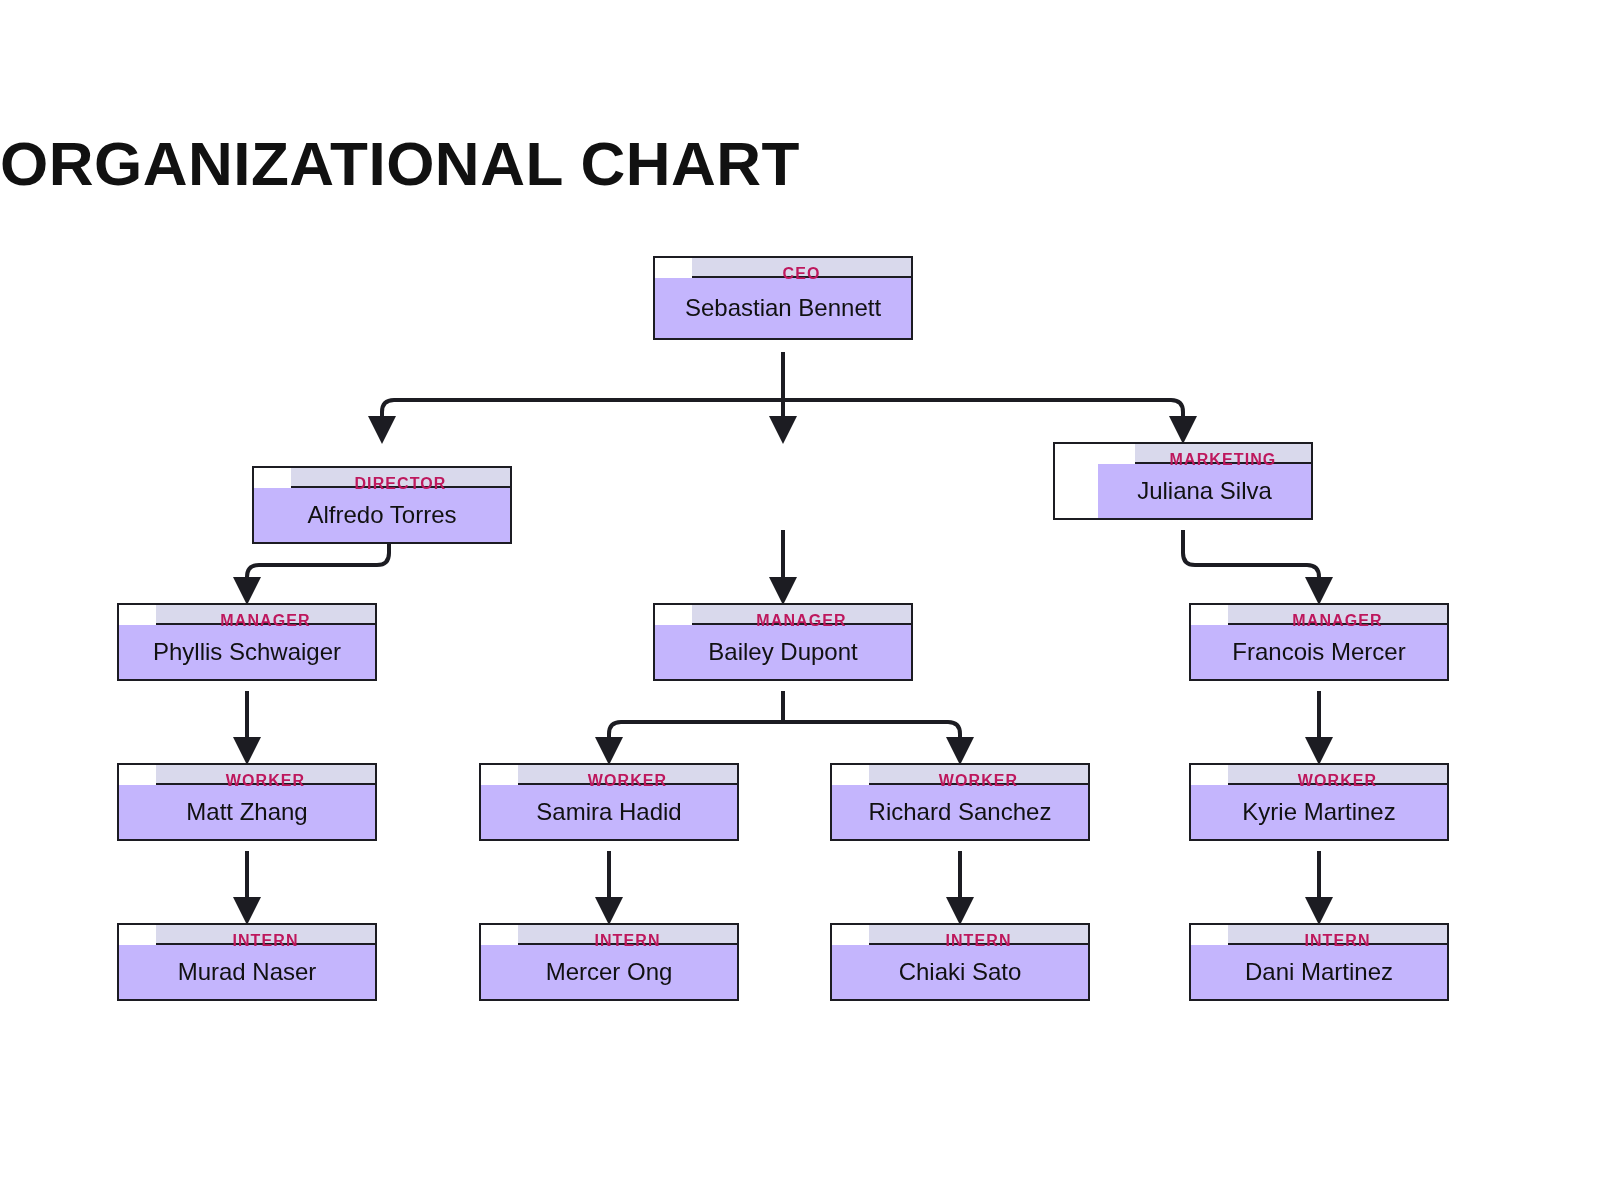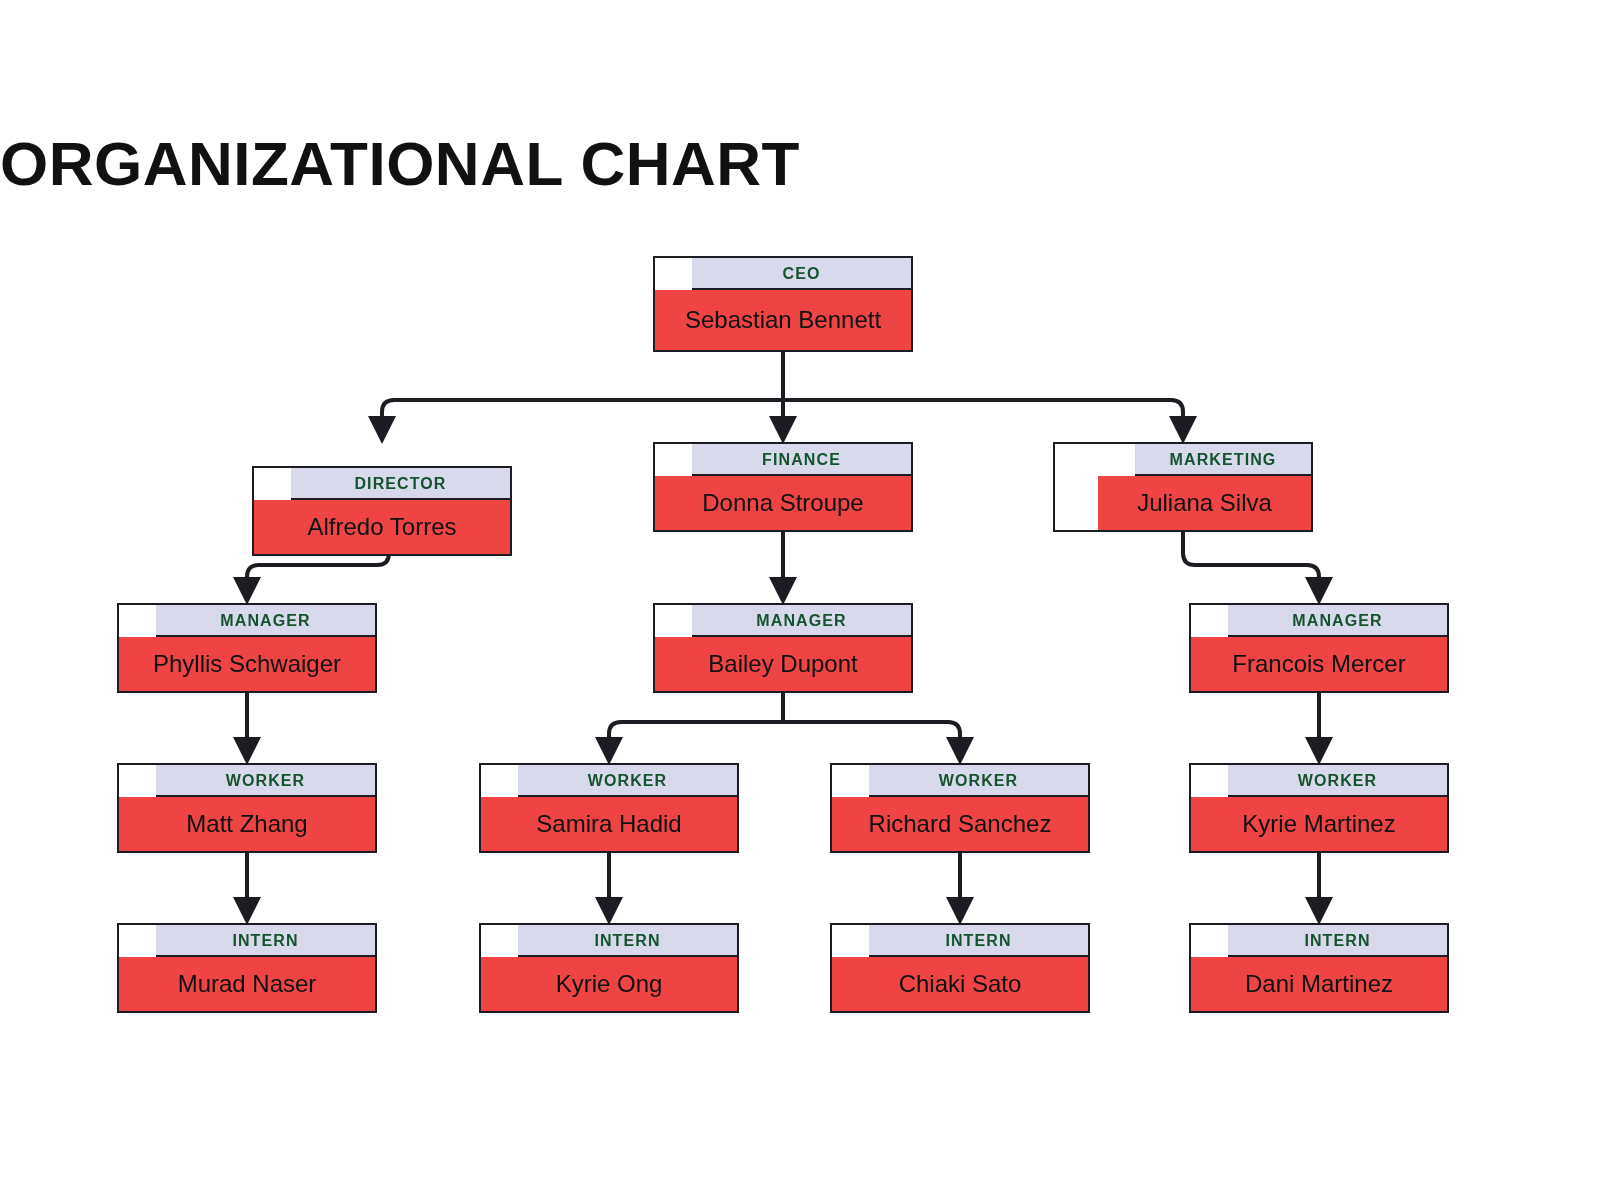--- a/index.html
+++ b/index.html
@@ -47,36 +47,36 @@
     height: 1200px;
   }
   .node {
     position: absolute;
     width: 260px;
     border: 2px solid #1c1c22;
     background: #ffffff;
     box-sizing: border-box;
   }
   .node-header {
-    height: 32px;
+    height: 20px;
     line-height: 32px;
     background: #d9d9ec;
     border-bottom: 2px solid #1c1c22;
     text-align: center;
     font-size: 16px;
     font-weight: 700;
     letter-spacing: 1.1px;
-    color: #14532d;
+    color: #be185d;
     box-sizing: border-box;
     margin-left: 37px;
   }
   .node-body {
     height: 54px;
     line-height: 54px;
-    background: #ef4444;
+    background: #c4b5fd;
     text-align: center;
     font-size: 24px;
     font-weight: 400;
     color: #111111;
     box-sizing: border-box;
     white-space: nowrap;
     overflow: hidden;
   }
   .node.root .node-body { height: 60px; line-height: 60px; }
 </style>
@@ -126,24 +126,20 @@
     <div class="node root" style="left:653px; top:256px;">
       <div class="node-header">CEO</div>
       <div class="node-body">Sebastian Bennett</div>
     </div>
 
     <div class="node" style="left:252px; top:466px;">
       <div class="node-header">DIRECTOR</div>
       <div class="node-body">Alfredo Torres</div>
     </div>
 
-    <div class="node" style="left:653px; top:442px;">
-      <div class="node-header">FINANCE</div>
-      <div class="node-body">Donna Stroupe</div>
-    </div>
 
     <div class="node" style="left:1053px; top:442px;padding-left:43px;">
       <div class="node-header">MARKETING</div>
       <div class="node-body">Juliana Silva</div>
     </div>
 
     <div class="node" style="left:117px; top:603px;">
       <div class="node-header">MANAGER</div>
       <div class="node-body">Phyllis Schwaiger</div>
     </div>
@@ -178,21 +174,21 @@
       <div class="node-body">Kyrie Martinez</div>
     </div>
 
     <div class="node" style="left:117px; top:923px;">
       <div class="node-header">INTERN</div>
       <div class="node-body">Murad Naser</div>
     </div>
 
     <div class="node" style="left:479px; top:923px;">
       <div class="node-header">INTERN</div>
-      <div class="node-body">Kyrie Ong</div>
+      <div class="node-body">Mercer Ong</div>
     </div>
 
     <div class="node" style="left:830px; top:923px;">
       <div class="node-header">INTERN</div>
       <div class="node-body">Chiaki Sato</div>
     </div>
 
     <div class="node" style="left:1189px; top:923px;">
       <div class="node-header">INTERN</div>
       <div class="node-body">Dani Martinez</div>

